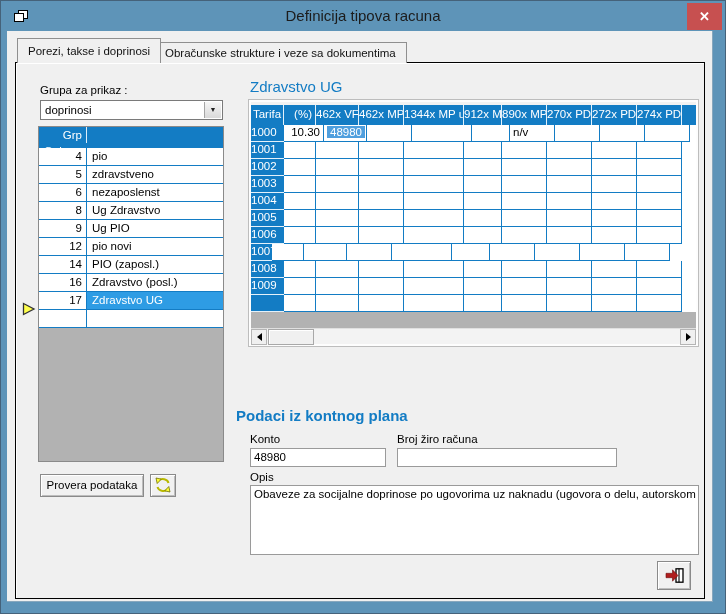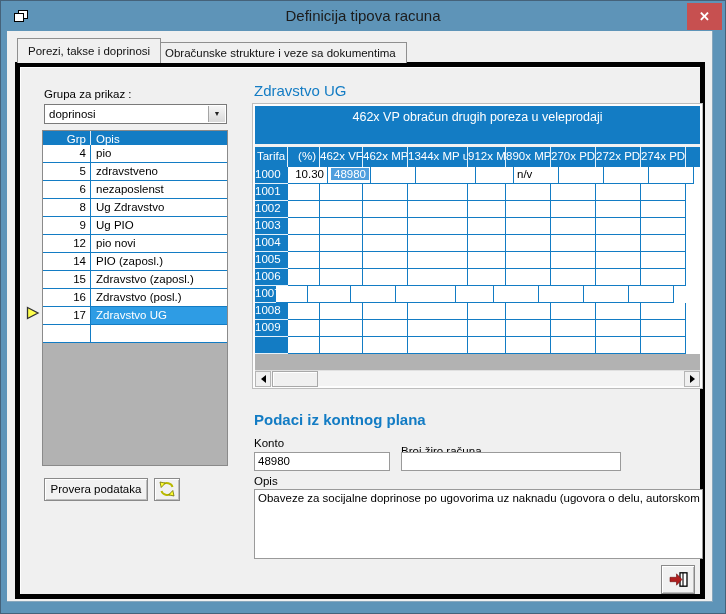--- a/index.html
+++ b/index.html
@@ -19,33 +19,33 @@
     background:var(--red);color:#fff;text-align:center;line-height:27px;
     font-size:13px;font-weight:bold;cursor:pointer;}
   
   .client{position:absolute;left:6px;top:30px;width:706px;height:571px;
     background:#F0F0F0;border-right:1px solid #87a7bd;border-bottom:1px solid #87a7bd;}
   .tab{position:absolute;background:#F0F0F0;border:1px solid #8f8f8f;border-bottom:none;
     font-size:11.5px;color:#111;padding:0 10px;white-space:nowrap;}
   .tab.active{left:10px;top:7px;height:25px;line-height:24px;z-index:3;}
   .tab.inactive{left:147px;top:11px;height:21px;line-height:20px;z-index:2;}
   .tabpage{position:absolute;left:8px;top:31px;width:690px;height:537px;
-    border:5px solid #000000;background:#F0F0F0;box-shadow:inset 1px 1px 0 #fff;z-index:1;}
+    border:1px solid #000000;background:#F0F0F0;box-shadow:inset 1px 1px 0 #fff;z-index:1;}
   
   .group-label{position:absolute;left:24px;top:21px;font-size:11.5px;color:#000;}
   .combo{position:absolute;left:24px;top:37px;width:183px;height:20px;background:#fff;
     border:1px solid #7a7a7a;}
   .combo-value{position:absolute;left:4px;top:0;line-height:18px;font-size:11.5px;color:#000;}
   .combo-btn{position:absolute;right:1px;top:1px;bottom:1px;width:17px;
     background:linear-gradient(#f6f6f6,#d9d9d9);border-left:1px solid #a5a5a5;
     text-align:center;font-size:7px;line-height:16px;color:#222;cursor:pointer;}
   .left-grid{position:absolute;left:22px;top:63px;width:186px;height:336px;
     border:1px solid #8a8a8a;background:var(--gray);overflow:hidden;}
-  .lg-head{display:flex;height:14px;background:var(--blue);color:#fff;
-    font-size:11.5px;line-height:16px;}
+  .lg-head{display:flex;height:21px;background:var(--blue);color:#fff;
+    font-size:11.5px;line-height:16px;flex-direction:column;}
   .lg-head .g{width:48px;text-align:right;padding-right:4px;border-right:1px solid #dcedf9;}
   .lg-head .o{flex:1;padding-left:5px;}
   .lg-row{display:flex;height:18px;background:#fff;border-bottom:1px solid var(--blue);
     font-size:11.5px;line-height:17px;}
   .lg-grp{width:48px;text-align:right;padding-right:4px;border-right:1px solid var(--blue);color:#000;}
   .lg-opis{flex:1;padding-left:5px;color:#000;overflow:hidden;white-space:nowrap;}
   .lg-opis.sel{background:var(--selrow);color:#fff;}
   .row-pointer{position:absolute;left:6px;top:239px;width:14px;height:14px;}
   .btn{position:absolute;background:#f1f1f1;border:1px solid #8a8a8a;
     box-shadow:inset 1px 1px 0 #fff, inset -1px -1px 0 #bdbdbd;
@@ -76,26 +76,26 @@
   .sb-btn{position:absolute;top:0;width:16px;height:16px;background:#f0f0f0;
     border:1px solid #b5b5b5;display:flex;align-items:center;justify-content:center;cursor:pointer;}
   .sb-left{left:0;} .sb-right{right:0;}
   .tri-l{width:0;height:0;border:4px solid transparent;border-right:5px solid #000;margin-left:-4px;}
   .tri-r{width:0;height:0;border:4px solid transparent;border-left:5px solid #000;margin-right:-4px;}
   .sb-thumb{position:absolute;left:17px;top:0;width:46px;height:16px;background:#f0f0f0;
     border:1px solid #a8a8a8;box-shadow:inset 1px 1px 0 #fff;cursor:grab;}
   .footer-bar{height:22px;background:var(--blue);color:#fff;font-size:12.5px;
     text-align:center;line-height:21px;margin-top:1px;}
   
-  .konto-title{position:absolute;left:234px;top:344px;font-size:15px;font-weight:bold;color:var(--blue);}
+  .konto-title{position:absolute;left:220px;top:344px;font-size:15px;font-weight:bold;color:var(--blue);}
   .field-label{position:absolute;font-size:11.5px;color:#000;}
   .field{position:absolute;background:#fff;border:1px solid #9a9a9a;font-size:11.5px;
     color:#000;padding:1px 3px;line-height:15px;overflow:hidden;white-space:nowrap;}
   .konto-label{left:234px;top:370px;} .konto-input{left:234px;top:385px;width:136px;height:19px;}
-  .ziro-label{left:381px;top:378px;} .ziro-input{left:381px;top:385px;width:220px;height:19px;}
+  .ziro-label{left:381px;top:370px;} .ziro-input{left:381px;top:385px;width:220px;height:19px;}
   .opis-label{left:234px;top:408px;} .opis-box{left:234px;top:422px;width:449px;height:70px;}
   .exit-btn{left:641px;top:498px;width:34px;height:29px;padding-top:5px;}
 </style>
 </head>
 <body>
 
 <div class="window">
   <div class="titlebar">
     <svg class="app-icon" viewBox="0 0 16 14">
       <rect x="5.5" y="1.5" width="9" height="8" fill="#fff" stroke="#000"></rect>
@@ -151,24 +151,20 @@
             </div>
             <div class="lg-row">
               <div class="lg-grp">12</div>
               <div class="lg-opis">pio novi</div>
             </div>
             <div class="lg-row">
               <div class="lg-grp">14</div>
               <div class="lg-opis">PIO (zaposl.)</div>
             </div>
             <div class="lg-row">
-              <div class="lg-grp">15</div>
-              <div class="lg-opis">Zdravstvo (zaposl.)</div>
-            </div>
-            <div class="lg-row">
               <div class="lg-grp">16</div>
               <div class="lg-opis">Zdravstvo (posl.)</div>
             </div>
             <div class="lg-row">
               <div class="lg-grp">17</div>
               <div class="lg-opis sel">Zdravstvo UG</div>
             </div>
             <div class="lg-row">
               <div class="lg-grp"></div>
               <div class="lg-opis"></div>
@@ -187,21 +183,20 @@
           <path d="M14.5 6 A6 5 0 0 0 4.5 3.5" fill="none" stroke="#b9b900" stroke-width="2"></path>
           <polygon points="2,1 7.2,2.2 3.2,6.5" fill="#ffff33" stroke="#6f6f00" stroke-width="0.8"></polygon>
           <path d="M3.5 10 A6 5 0 0 0 13.5 12.5" fill="none" stroke="#b9b900" stroke-width="2"></path>
           <polygon points="16,15 10.8,13.8 14.8,9.5" fill="#ffff33" stroke="#6f6f00" stroke-width="0.8"></polygon>
         </svg>
       </div>
 
       <div class="rp-title">Zdravstvo UG</div>
 
       <div class="right-grid-box">
-        <div class="rg-caption">462x VP obračun drugih poreza u veleprodaji</div>
         <div class="rg-gap"></div>
         <div class="rg-header">
             <div class="rg-h" style="width: 33px;">Tarifa</div>
             <div class="rg-h pct" style="width: 32px;">(%)</div>
             <div class="rg-h" style="width: 43px;">462x VF</div>
             <div class="rg-h" style="width: 45px;">462x MP</div>
             <div class="rg-h" style="width: 60px;">1344x MP u</div>
             <div class="rg-h" style="width: 38px;">912x M</div>
             <div class="rg-h" style="width: 45px;">890x MP</div>
             <div class="rg-h" style="width: 45px;">270x PD</div>

